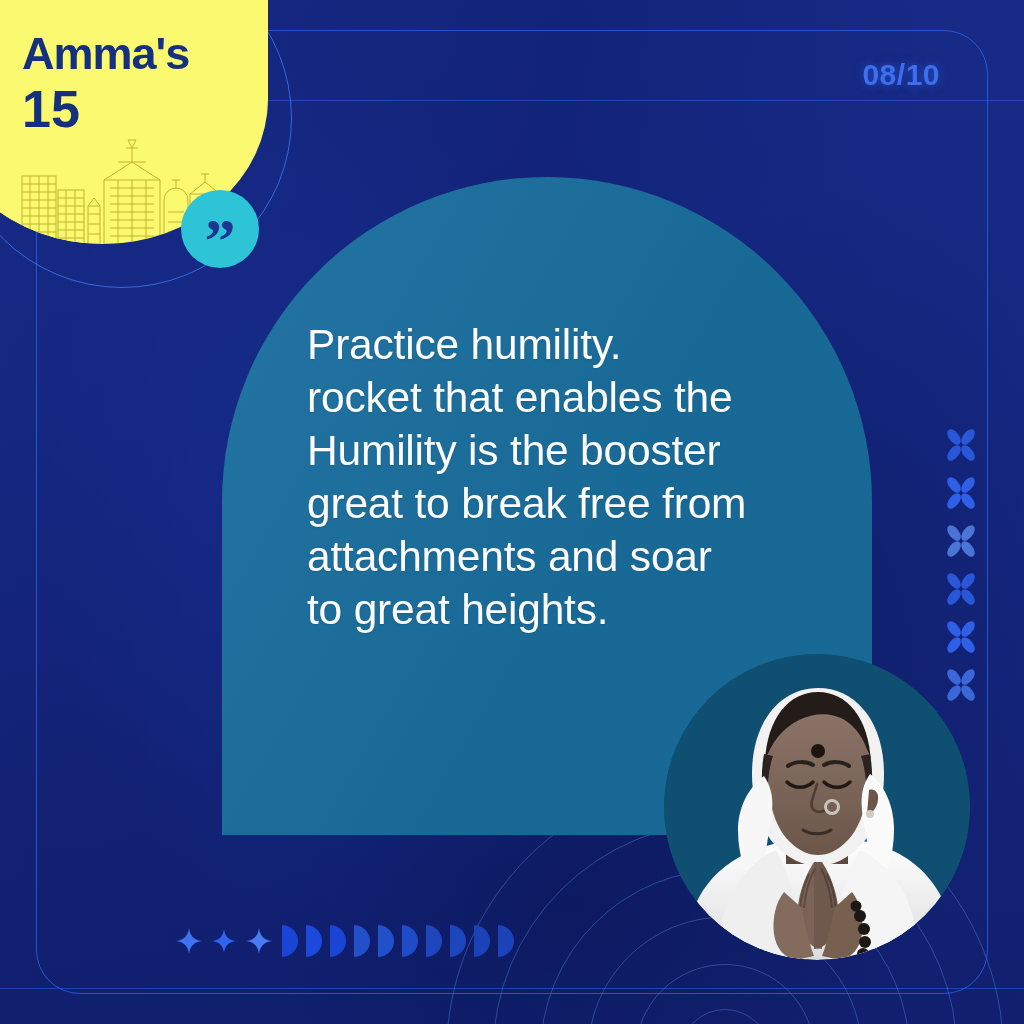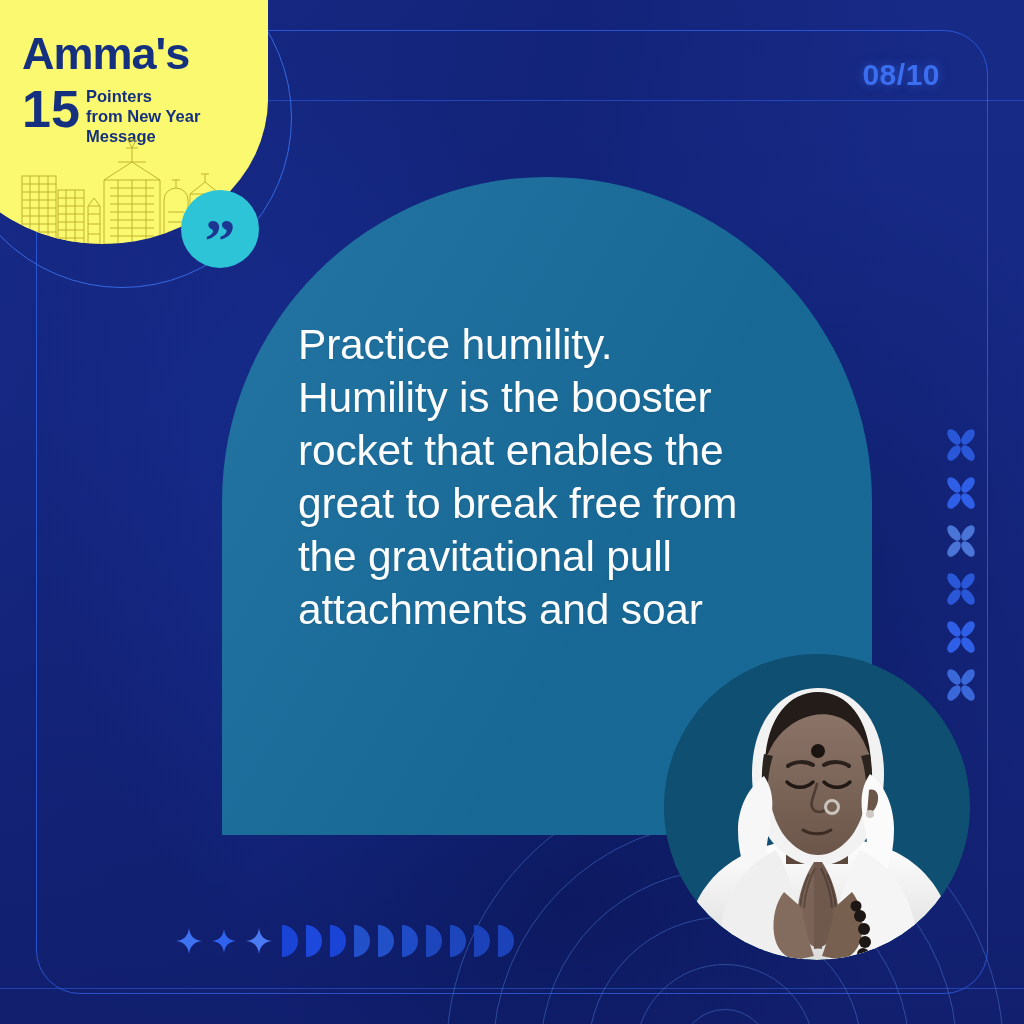--- a/index.html
+++ b/index.html
@@ -119,21 +119,21 @@
     border-radius:325px 325px 0 0;
   }
   .arch::after{
     content:""; position:absolute; inset:0;
     background:linear-gradient(120deg, rgba(255,255,255,.04) 0%, rgba(0,0,0,.06) 60%);
     border-radius:325px 325px 0 0;
   }
 
   
   .quote {
-    position:absolute; left:298px; top:318px; width:560px;
+    position:absolute; left:307px; top:318px; width:560px;
     z-index:5;
     color:#fdfdfd;
     font-size:42.5px;
     line-height:53px;
     font-weight:300;
     letter-spacing:-.2px;
     text-shadow:0 1px 2px rgba(0,0,0,.10);
   }
   .quote div { white-space:nowrap; }
 
@@ -220,41 +220,36 @@
 
         <path d="M206 82a10 10 0 0120 0v34h-20z"></path>
         <path d="M216 72v-7M212 65h8"></path>
         <path d="M209 94h15M209 104h15"></path>
 
         <path d="M70 78h12v38H70zM70 86h12M70 96h12M70 106h12"></path>
         <path d="M70 78l6-8 6 8"></path>
       </svg>
       <div class="badge-title">Amma's</div>
       <div class="badge-num">15</div>
-      <div class="badge-sub">
-        <div>Pointers</div>
-        <div>from New Year</div>
-        <div>Message</div>
-      </div>
     </div>
   </div>
 
   <div class="quote-badge">
     <span>”</span>
   </div>
 
   <div class="counter">08/10</div>
 
   <div class="quote">
     <div>Practice humility.</div>
+    <div>rocket that enables the</div>
     <div>Humility is the booster</div>
-    <div>rocket that enables the</div>
     <div>great to break free from</div>
-    <div>the gravitational pull</div>
     <div>attachments and soar</div>
+    <div>to great heights.</div>
   </div>
 
   <div class="xcol">
     <svg width="40" height="40" viewBox="0 0 40 40">
       <g fill="#2a57d8">
           <ellipse cx="13" cy="12" rx="5" ry="9" transform="rotate(-38 13 12)"></ellipse>
           <ellipse cx="27" cy="12" rx="5" ry="9" transform="rotate(38 27 12)"></ellipse>
           <ellipse cx="13" cy="28" rx="5" ry="9" transform="rotate(38 13 28)"></ellipse>
           <ellipse cx="27" cy="28" rx="5" ry="9" transform="rotate(-38 27 28)"></ellipse>
         </g>

